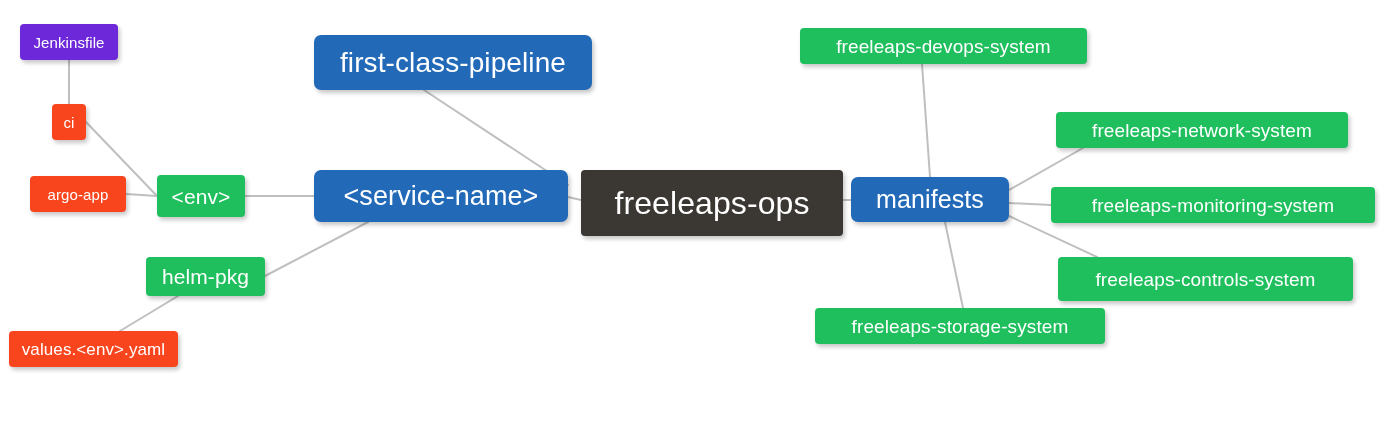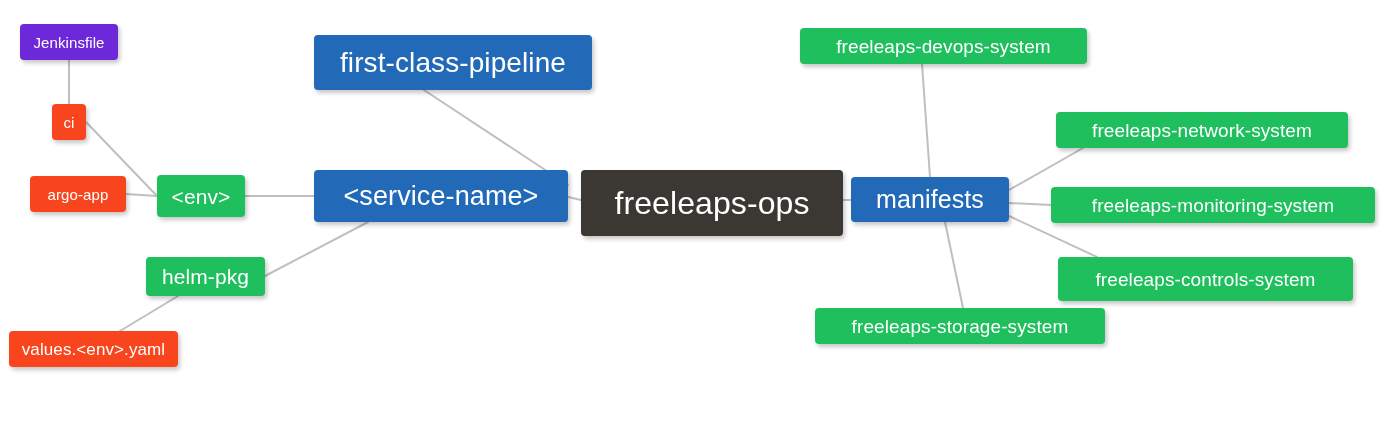--- a/index.html
+++ b/index.html
@@ -32,21 +32,21 @@
     box-sizing: border-box;
     border-radius: 4px;
     color: #ffffff;
     white-space: nowrap;
     line-height: 1;
     letter-spacing: 0.1px;
     box-shadow: 2px 3px 4px rgba(0,0,0,0.22);
     user-select: none;
   }
   .n-root    { background: #3b3733; }
-  .n-blue    { background: #2269b8; }
+  .n-blue    { background: #2269b8; border-radius: 7px; }
   .n-green   { background: #1fbf5e; }
   .n-orange  { background: #6d28d9; }
   .n-red     { background: #f9451d; }
 </style>
 </head>
 <body>
 
 <div id="canvas">
   <svg id="edges" viewBox="0 0 1390 421" preserveAspectRatio="none">
       <line x1="69" y1="60" x2="69" y2="104" stroke="#bfbfbf" stroke-width="2" stroke-linecap="round"></line>

